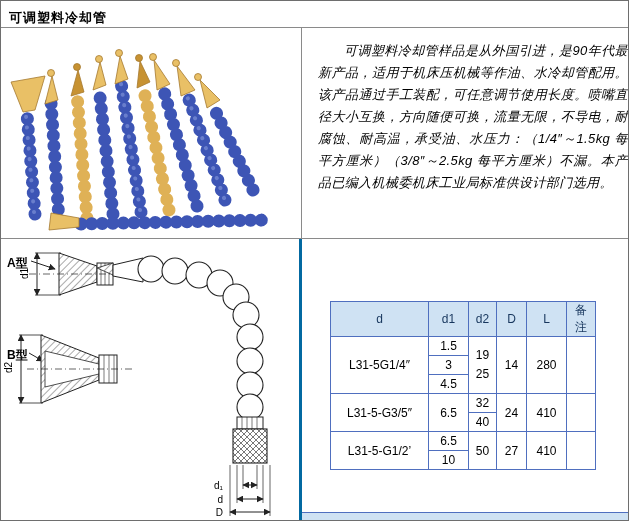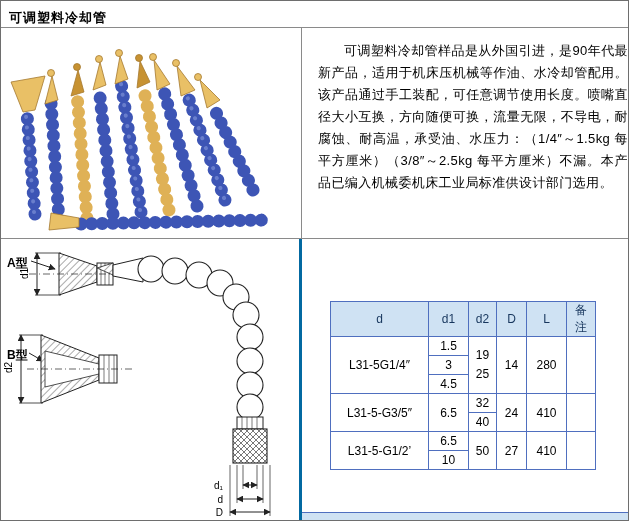--- a/index.html
+++ b/index.html
@@ -5,21 +5,21 @@
   * { margin:0; padding:0; box-sizing:border-box; }
   html,body { background:#fff; font-family:"Liberation Sans","DejaVu Sans",sans-serif; }
   .page { position:relative; width:629px; height:521px; border:1px solid #6e6e6e; background:#fff; overflow:hidden; }
 
   .titlebar { position:absolute; left:0; top:0; width:627px; height:27px; border-bottom:1px solid #8a8a8a;
               display:flex; align-items:flex-end; padding-left:8px; background:#fff; }
   .titlebar .t { font-size:13px; font-weight:bold; color:#000; letter-spacing:1px; }
 
   .panel { position:absolute; background:#fff; }
   .photo-panel   { left:0;   top:27px;  width:301px; height:211px; border-right:1px solid #8a8a8a; border-bottom:1px solid #8a8a8a; }
-  .desc-panel    { left:301px; top:27px; width:326px; height:211px; border-bottom:1px solid #8a8a8a; padding:12px 0 0 16px; }
+  .desc-panel    { left:301px; top:27px; width:326px; height:211px; border-bottom:1px solid #8a8a8a; padding:12px 0 0 16px;font-style:italic; }
   .desc-panel p  { font-size:13px; line-height:22px; color:#000; text-indent:2em; text-align:justify; letter-spacing:0.4px; }
   .diagram-panel { left:0; top:238px; width:301px; height:281px; border-right:3px solid #0369a1; }
   .spec-panel    { left:301px; top:238px; width:326px; height:281px; }
 
   table.spec { position:absolute; left:28px; top:62px; border-collapse:collapse; font-size:12px; color:#000; background:#fff; }
   .spec th, .spec td { border:1px solid #4f6fbf; text-align:center; vertical-align:middle; padding:0 4px; }
   .spec th { background:#cfe2f3; color:#17365d; font-weight:normal; height:26px; }
   .spec td { height:19px; }
   .spec .c-part { width:98px; }
   .spec .c-d1   { width:40px; }

